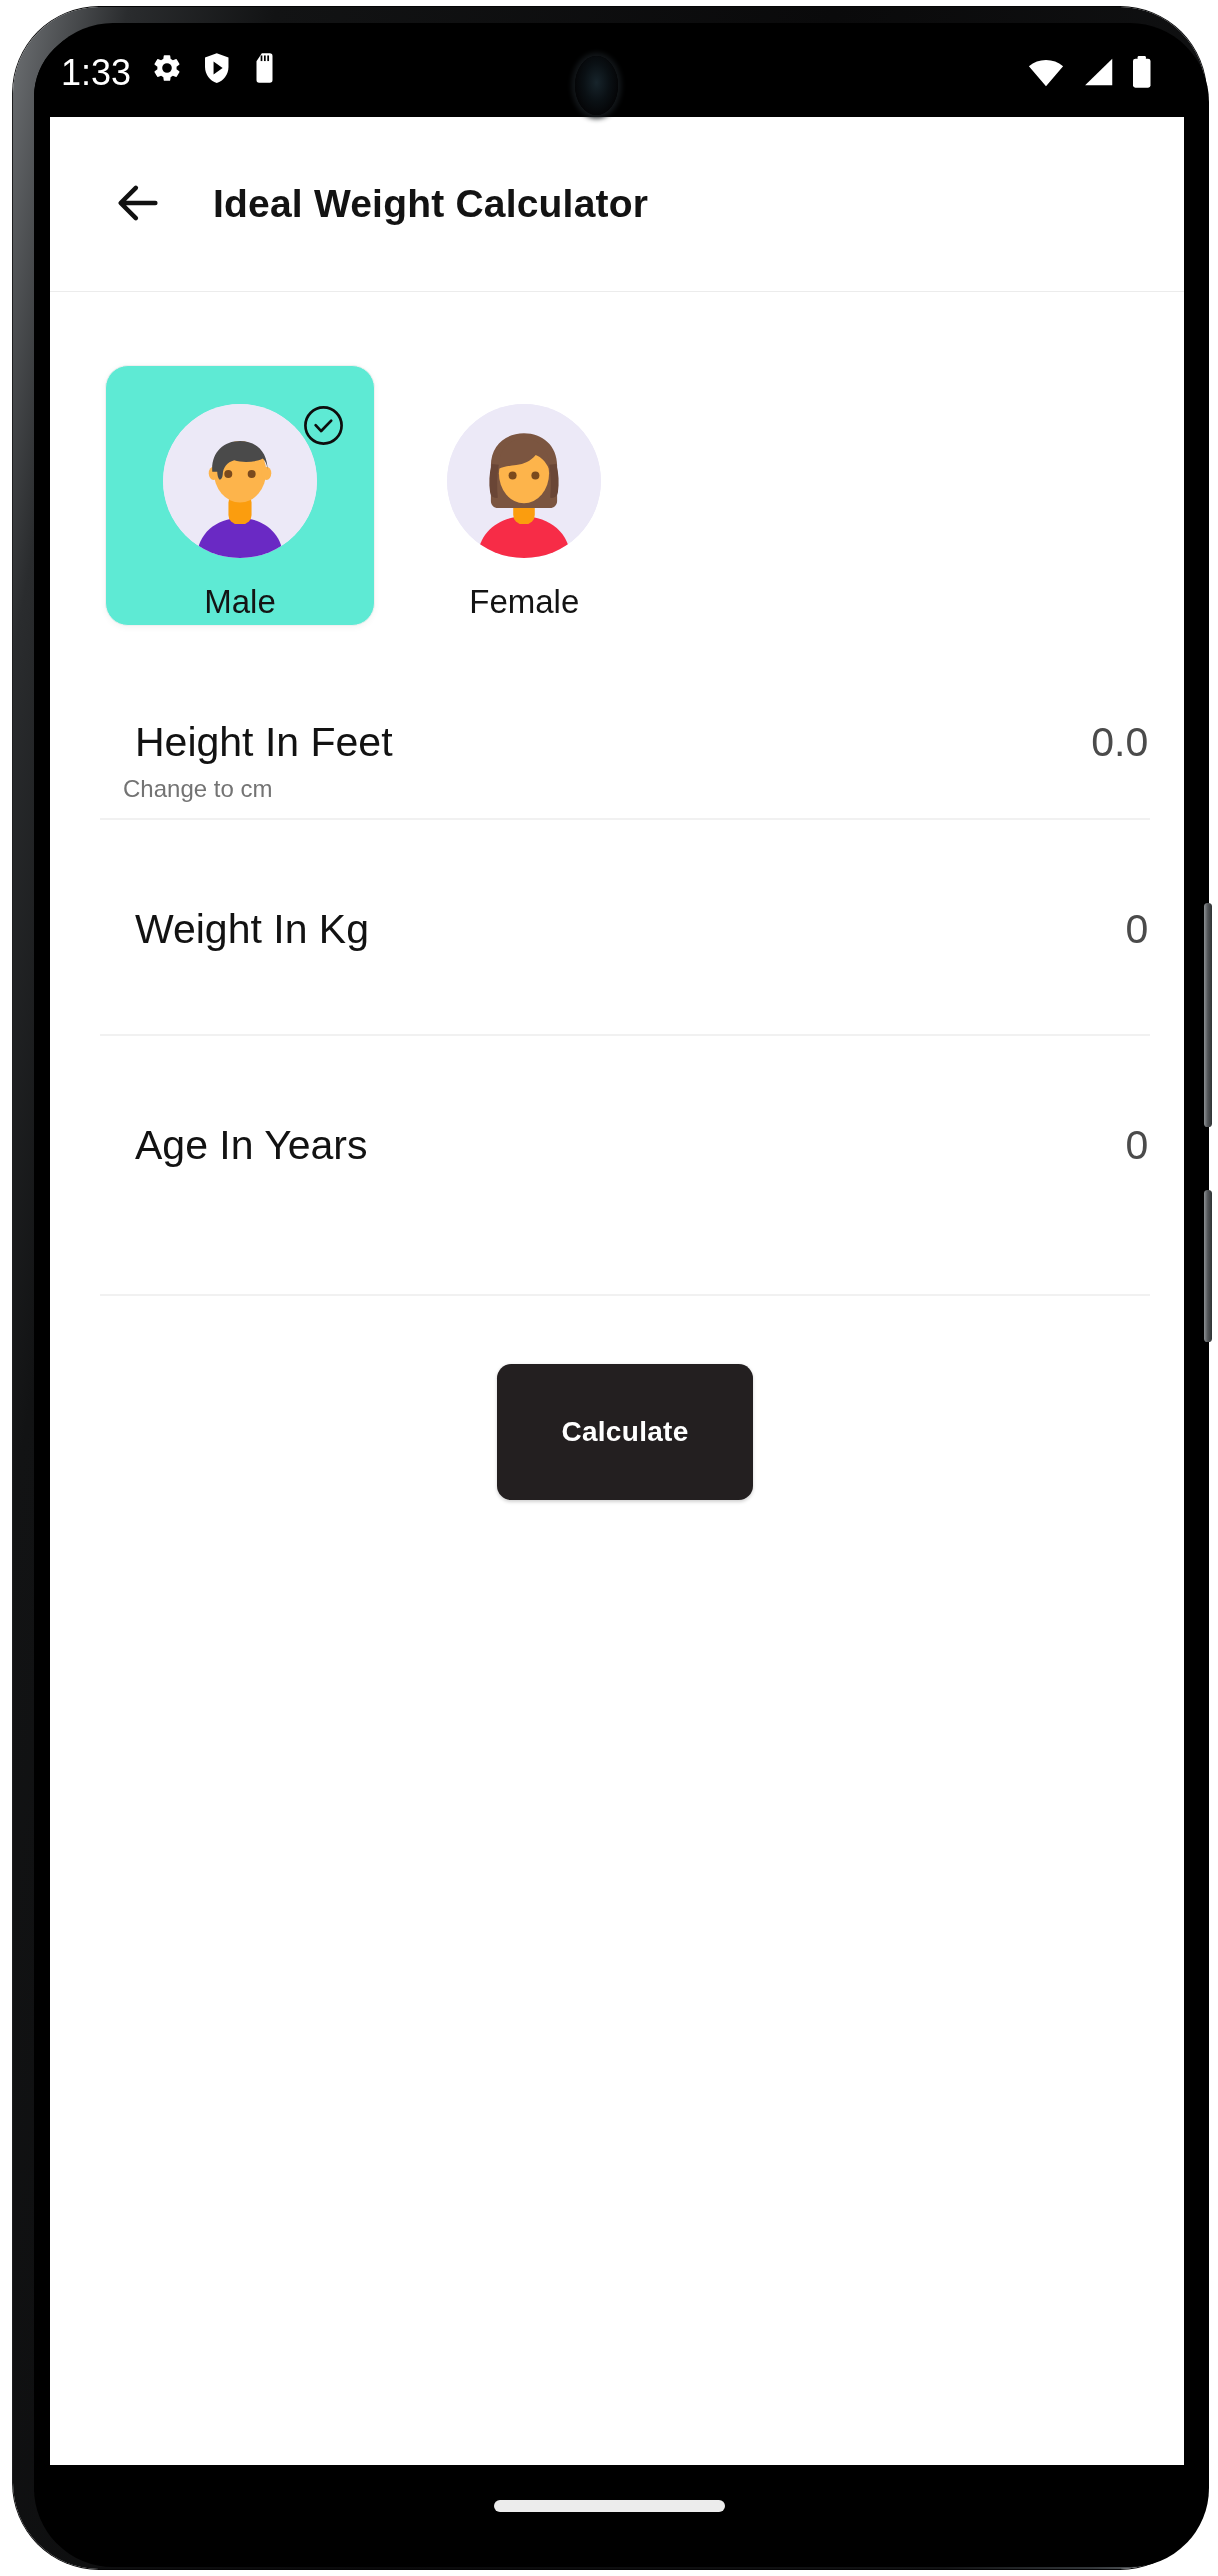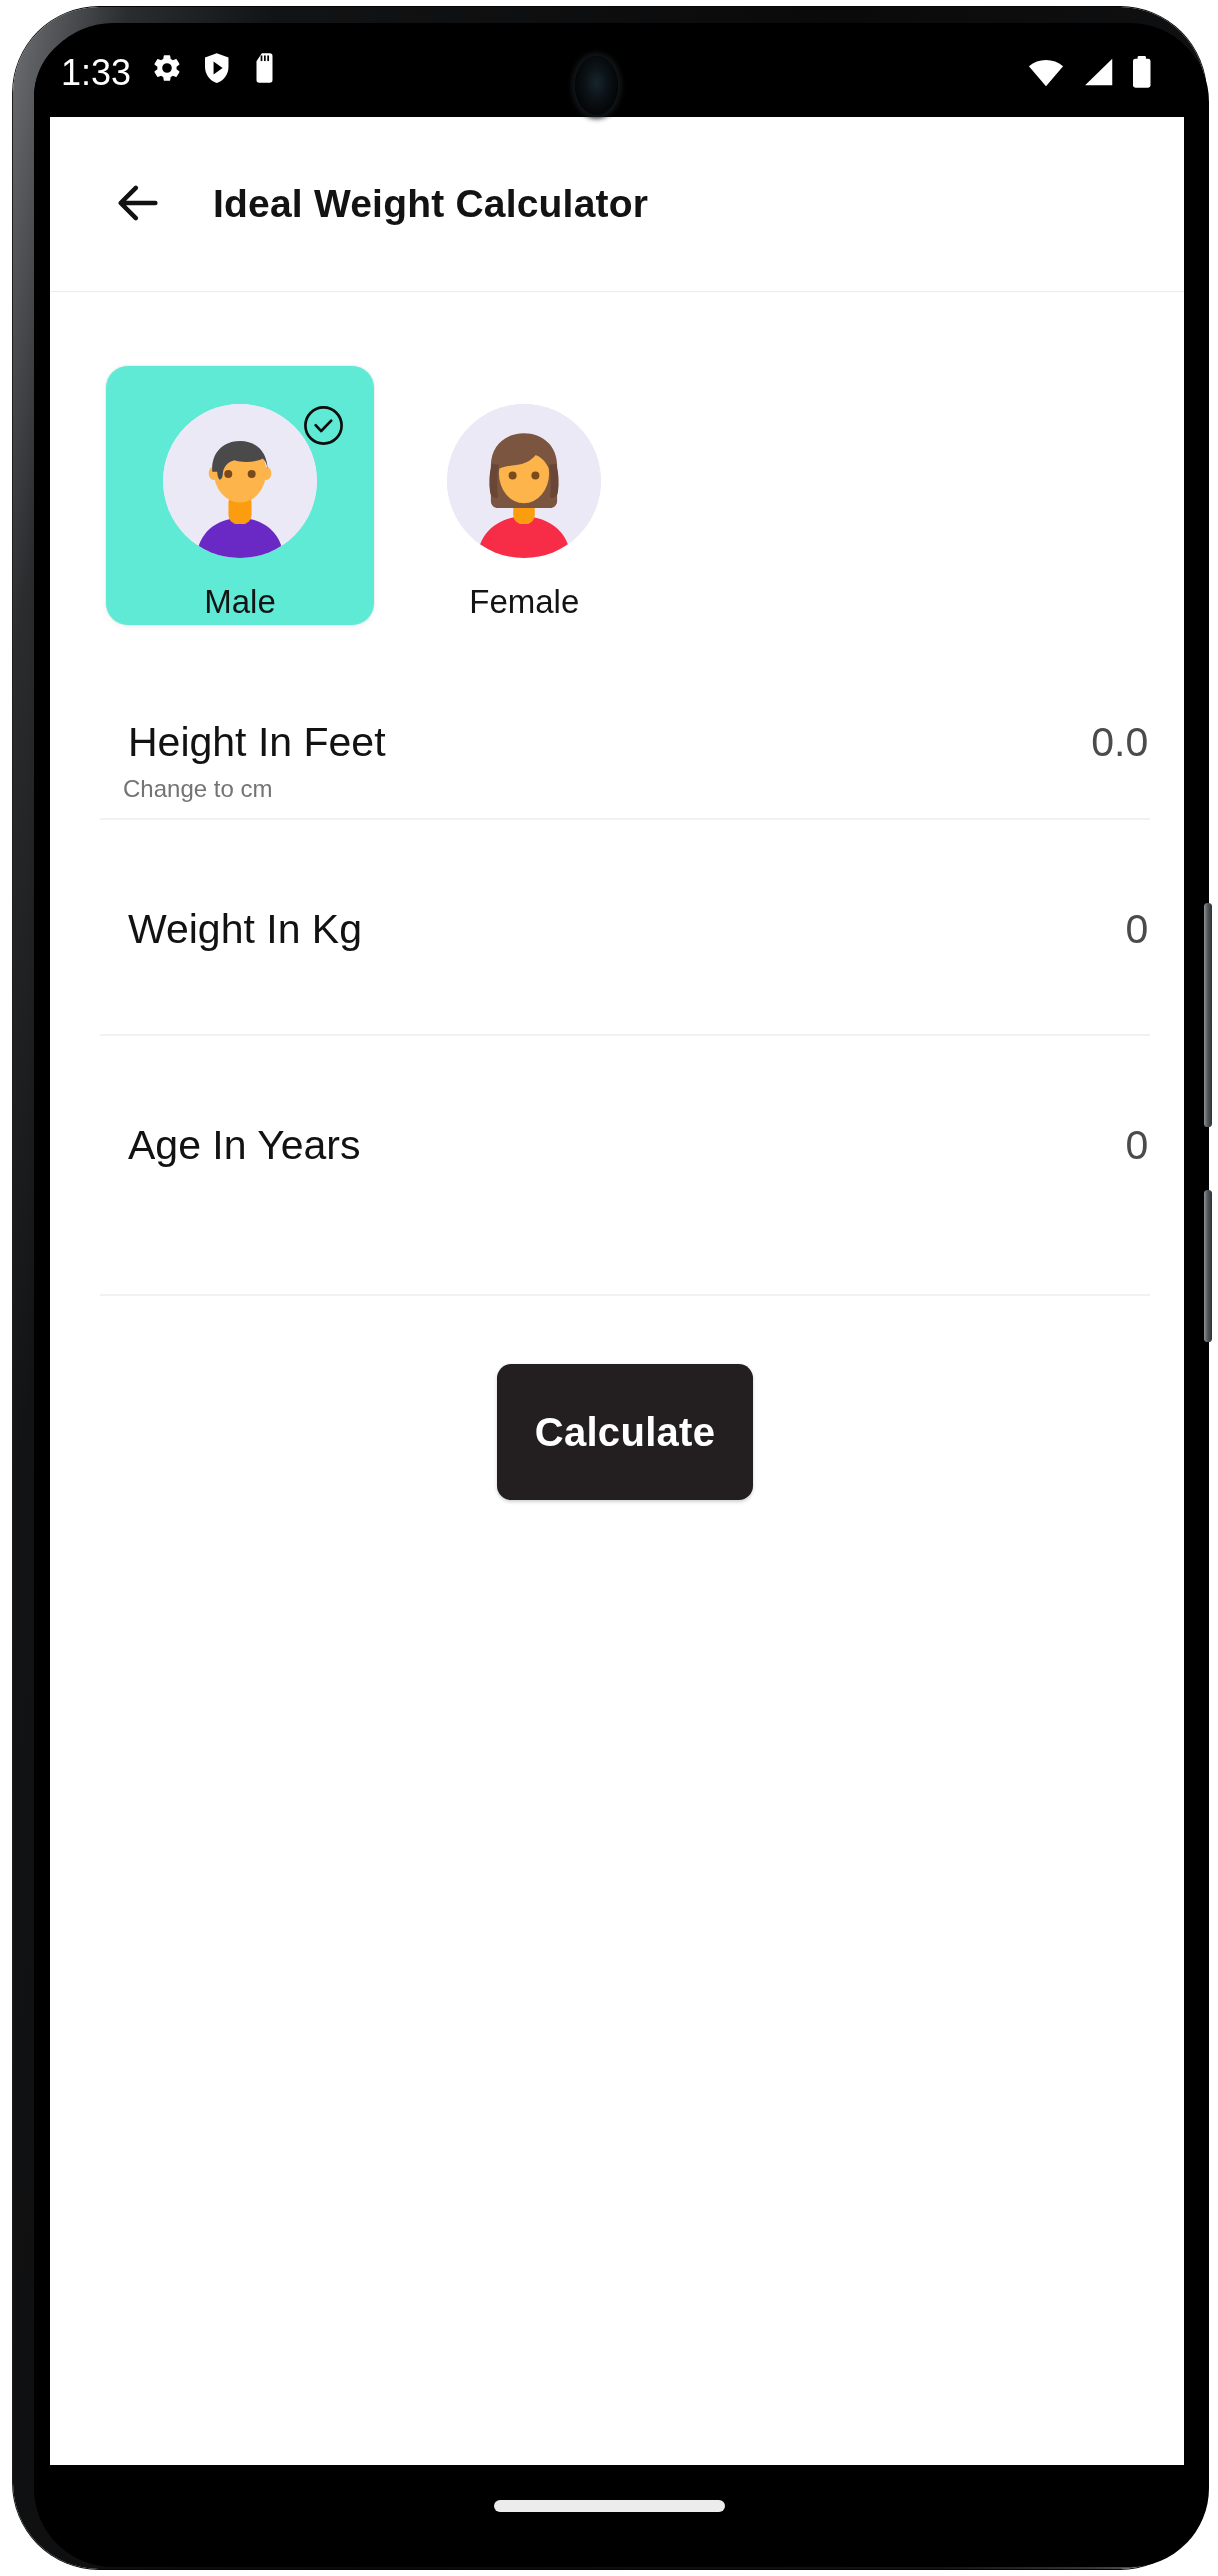--- a/index.html
+++ b/index.html
@@ -191,21 +191,21 @@
   #row-age    { height: 260px; }
 
   .field-inner {
     display: flex;
     align-items: baseline;
     padding-top: 57px;
   }
   #row-weight .field-inner, #row-age .field-inner { padding-top: 86px; }
 
   .field-label {
-    margin-left: 28px;
+    margin-left: 35px;
     font-size: 41px;
     color: #121212;
     font-weight: 400;
   }
   .field-value {
     margin-left: auto;
     margin-right: 1.8px;
     font-size: 41px;
     color: #4b4b4b;
     font-weight: 400;
@@ -222,21 +222,21 @@
     margin-top: 68px;
     display: flex;
     justify-content: center;
   }
   #calculate-button {
     width: 256px; height: 136px;
     background: #231f20;
     border-radius: 14.3px;
     border: none;
     color: #ffffff;
-    font-size: 40px;
+    font-size: 28px;
     font-weight: 700;
     font-family: "Liberation Sans", sans-serif;
     letter-spacing: 0.3px;
     cursor: pointer;
     box-shadow: 0 1.8px 3.6px rgba(0,0,0,.18);
   }
 
   
   #nav-bar {
     position: absolute;

